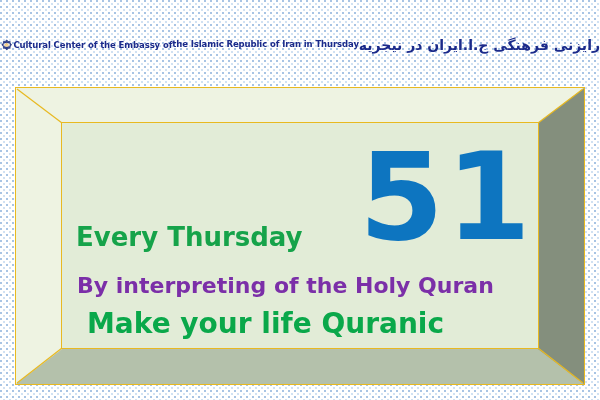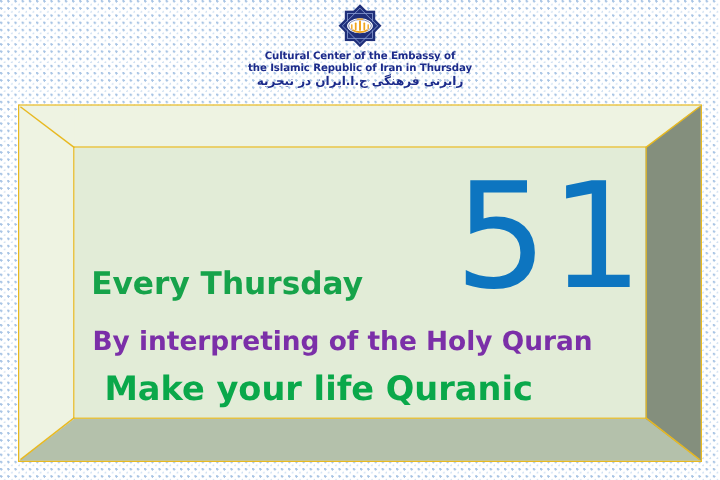--- a/index.html
+++ b/index.html
@@ -27,21 +27,21 @@
   }
 
   
   #masthead {
     position: absolute;
     left: 0;
     top: 0;
     width: 600px;
     height: 86px;
     display: flex;
-    flex-direction: column;
+    flex-direction: row;
     align-items: center;
     justify-content: flex-start;
     padding-top: 3px;
     box-sizing: border-box;
   }
 
   #emblem {
     width: 46px;
     height: 38px;
     display: block;
@@ -56,21 +56,21 @@
     text-align: center;
     white-space: nowrap;
     font-family: "DejaVu Sans", sans-serif;
   }
   #org-line-1 { margin-top: 2px; }
   #org-line-2 { margin-top: 0px; }
 
   .org-line-fa {
     color: #1b2a8a;
     font-weight: bold;
-    font-size: 10px;
+    font-size: 14px;
     line-height: 12px;
     text-align: center;
     direction: rtl;
     white-space: nowrap;
     margin-top: 1px;
     font-family: "DejaVu Sans", sans-serif;
   }
 
   
   #frame {
@@ -124,23 +124,23 @@
     top: 123px;
     width: 476px;
     height: 225px;
   }
 
   #big-number {
     position: absolute;
     left: 292px;
     top: 13px;
     width: 184px;
-    text-align: right;
+    text-align: center;
     color: #0d75c0;
-    font-weight: normal;
+    font-weight: bold;
     font-size: 122px;
     line-height: 122px;
     letter-spacing: 2px;
     font-family: "DejaVu Sans", sans-serif;
   }
 
   #every-thursday {
     position: absolute;
     left: 14px;
     top: 99px;

